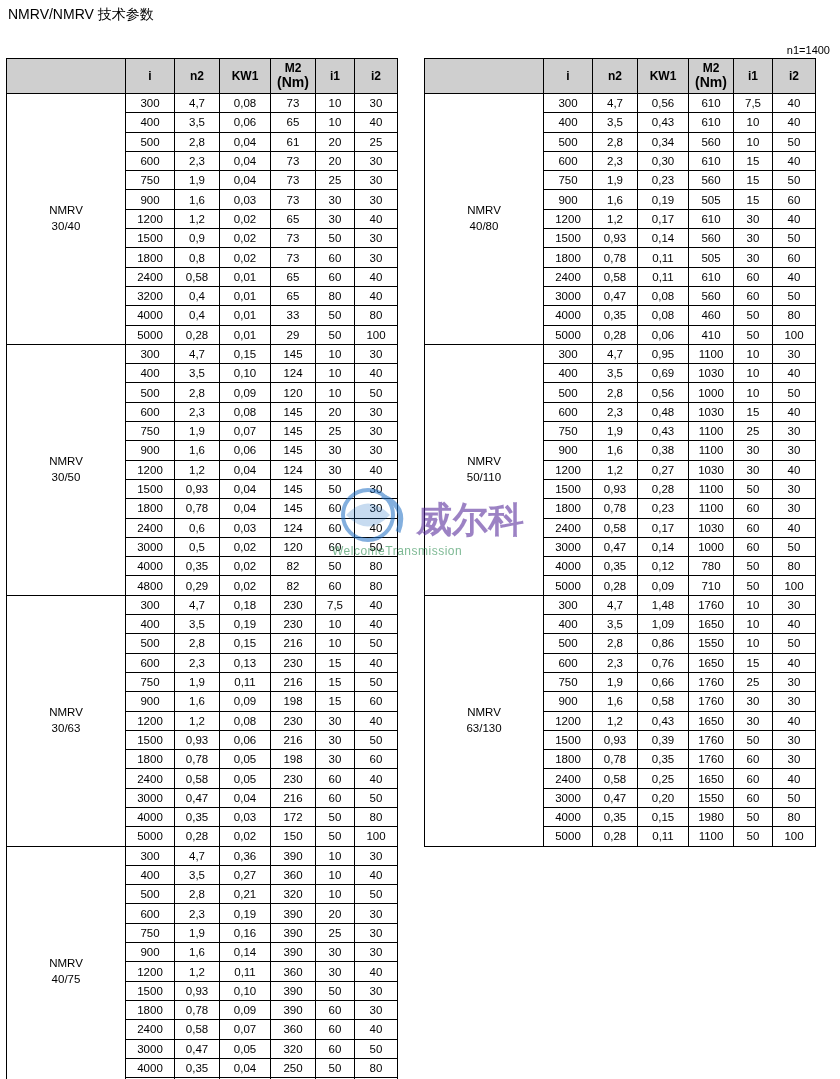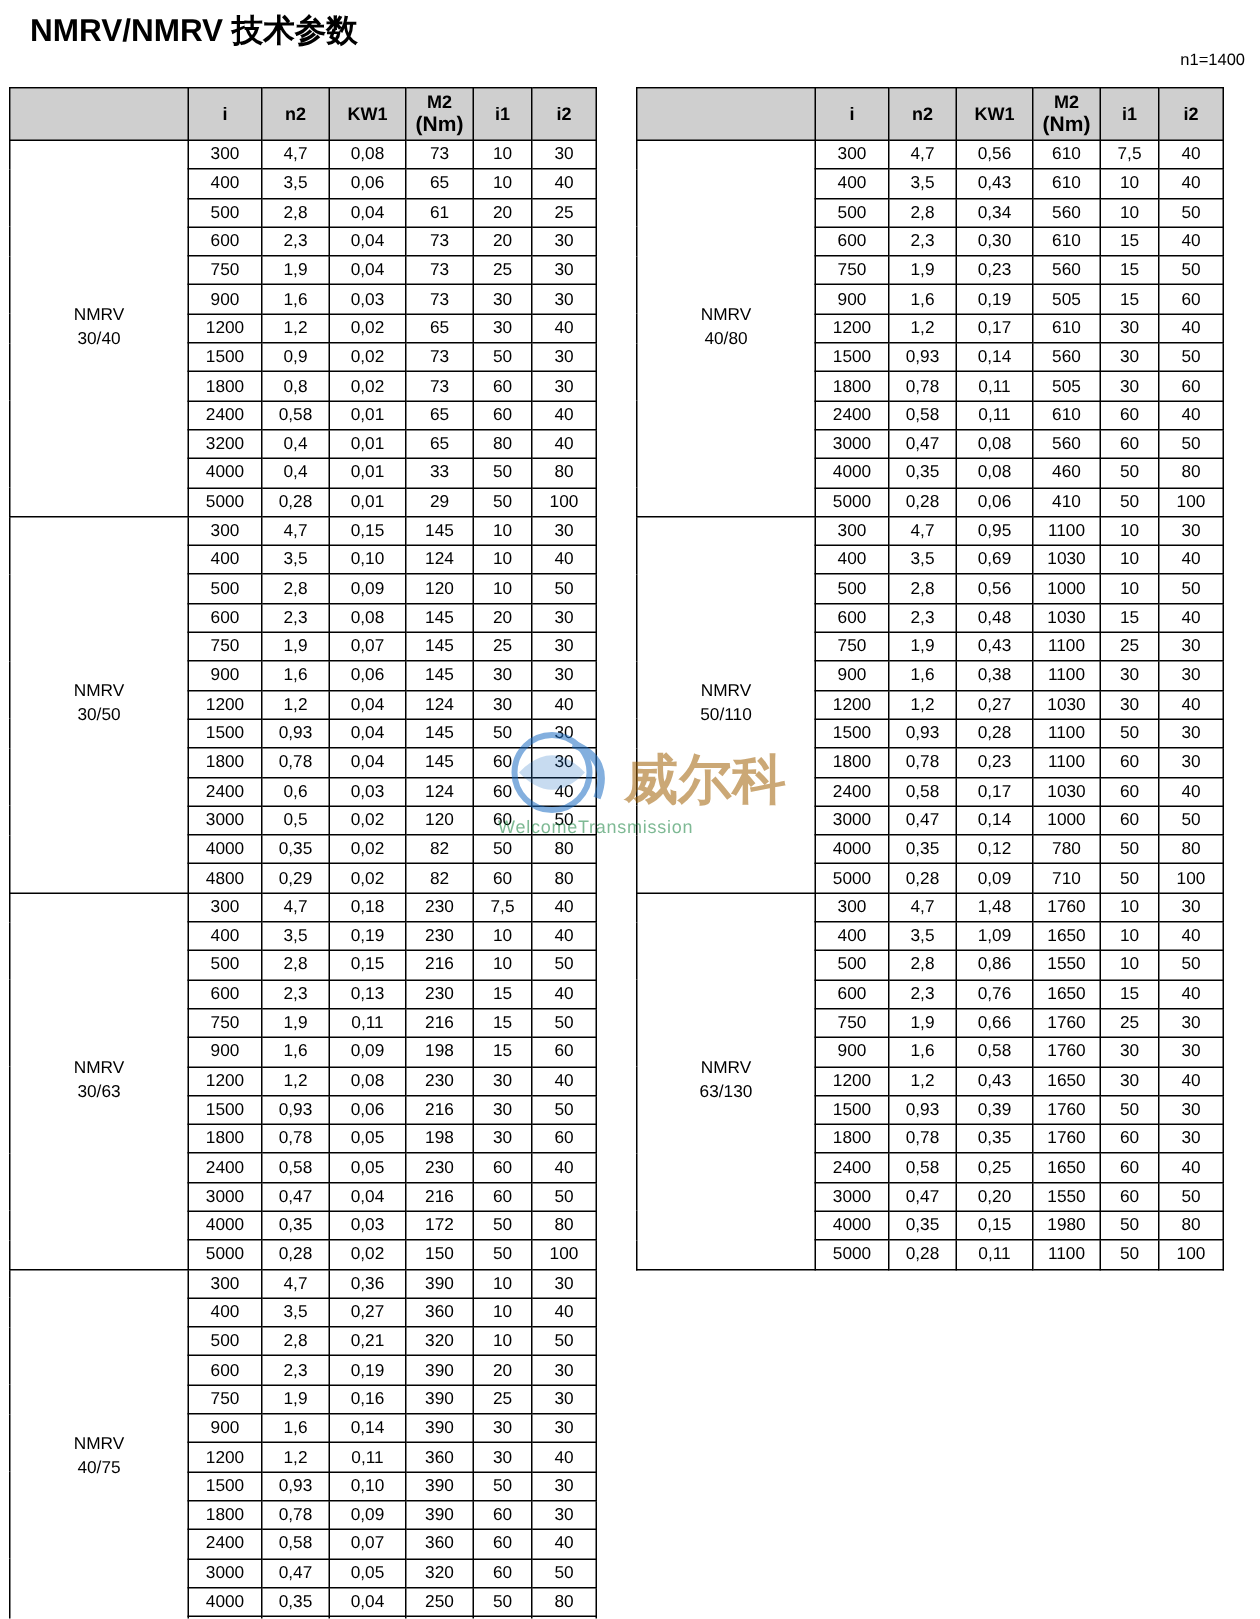--- a/index.html
+++ b/index.html
@@ -7,29 +7,29 @@
     width:840px;height:1079px;
     background:#ffffff;
     font-family:"Liberation Sans", sans-serif;
     color:#000;
     position:relative;
     overflow:hidden;
   }
   .page{position:relative;width:840px;height:1079px;}
 
   .title-zh{
-    position:absolute;left:20px;top:6px;
-    font-size:21px;font-weight:bold;letter-spacing:0px;
+    position:absolute;left:8px;top:6px;
+    font-size:14px;font-weight:normal;letter-spacing:0px;
   }
   .title-en{
     position:absolute;left:8px;top:30px;
     font-size:15px;font-weight:bold;
   }
   .n1-label{
-    position:absolute;right:10px;top:34px;
+    position:absolute;right:10px;top:44px;
     font-size:11px;
   }
 
   .tbl-wrap{position:absolute;top:58px;}
   .left-wrap{left:6px;}
   .right-wrap{left:424px;}
 
   table.dt{
     border-collapse:collapse;
     border:1px solid #000;
@@ -70,21 +70,21 @@
   
   .watermark{
     position:absolute;
     left:330px;top:478px;
     width:280px;height:110px;
     pointer-events:none;
     opacity:.55;
   }
   .wm-text{
     position:absolute;left:86px;top:18px;
-    font-size:36px;font-weight:bold;color:#a16207;
+    font-size:36px;font-weight:bold;color:#4c1d95;
     font-family:"DejaVu Sans", sans-serif;
     white-space:nowrap;
   }
   .wm-sub{
     position:absolute;left:2px;top:66px;
     font-size:12px;color:#15803d;letter-spacing:.5px;
     font-family:"Liberation Sans", sans-serif;
   }
   .wm-logo{
     position:absolute;left:8px;top:8px;width:74px;height:58px;

